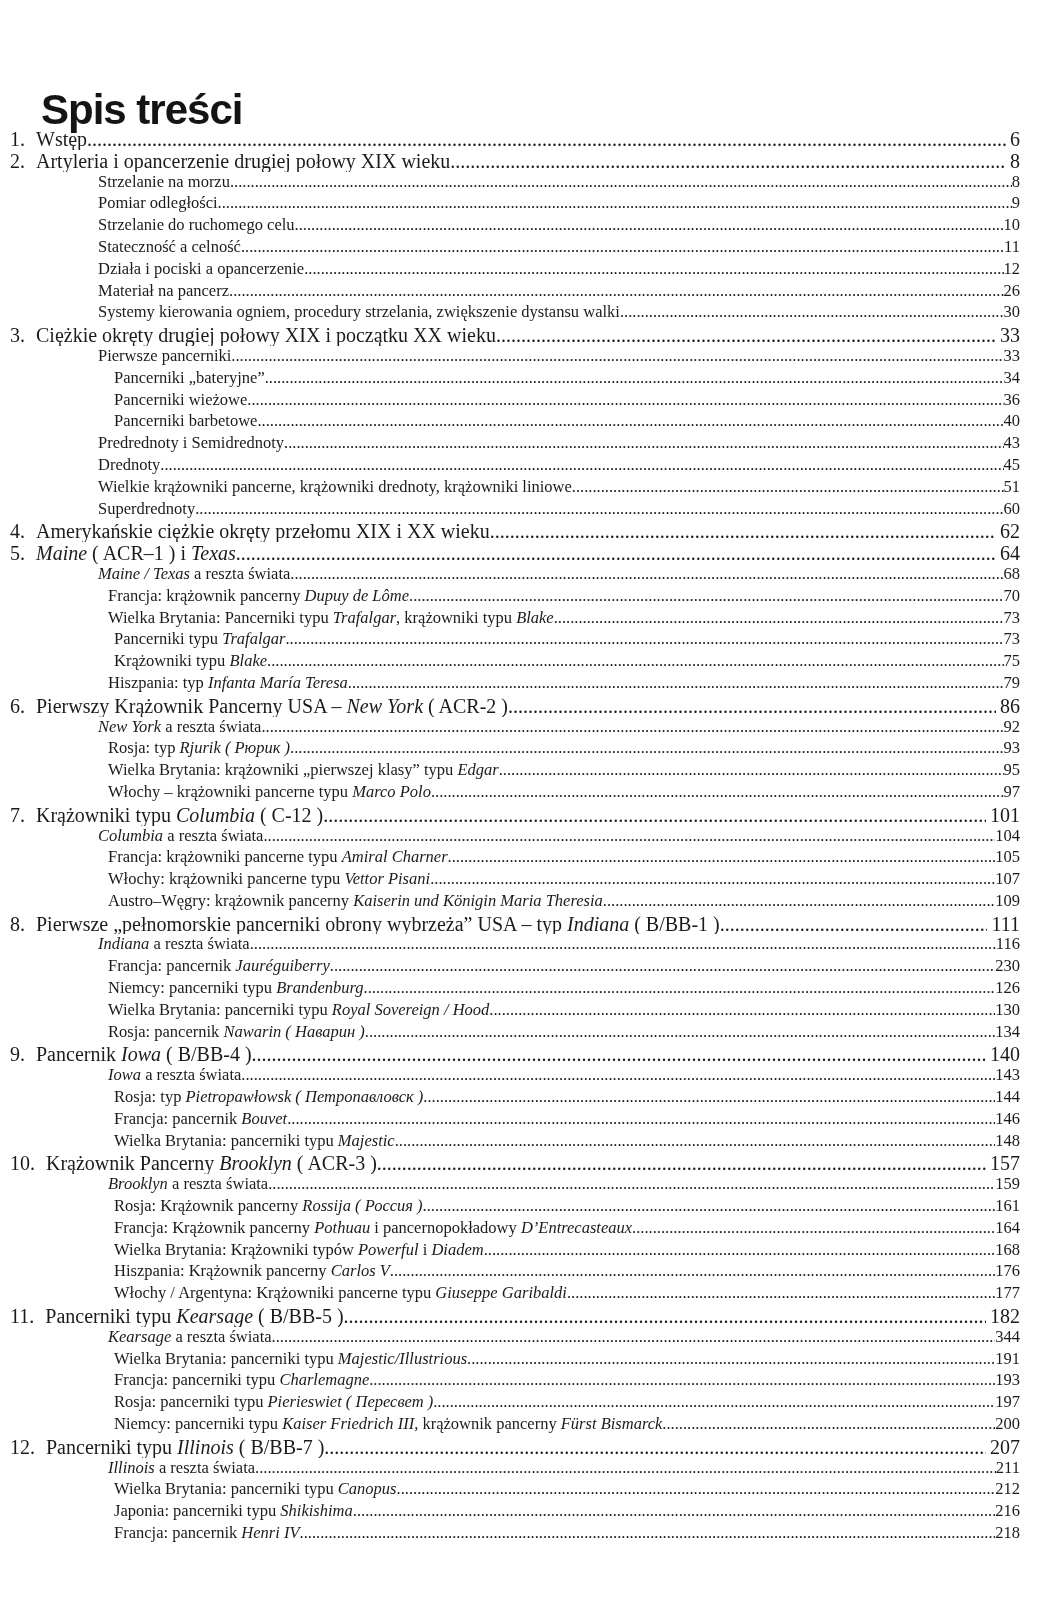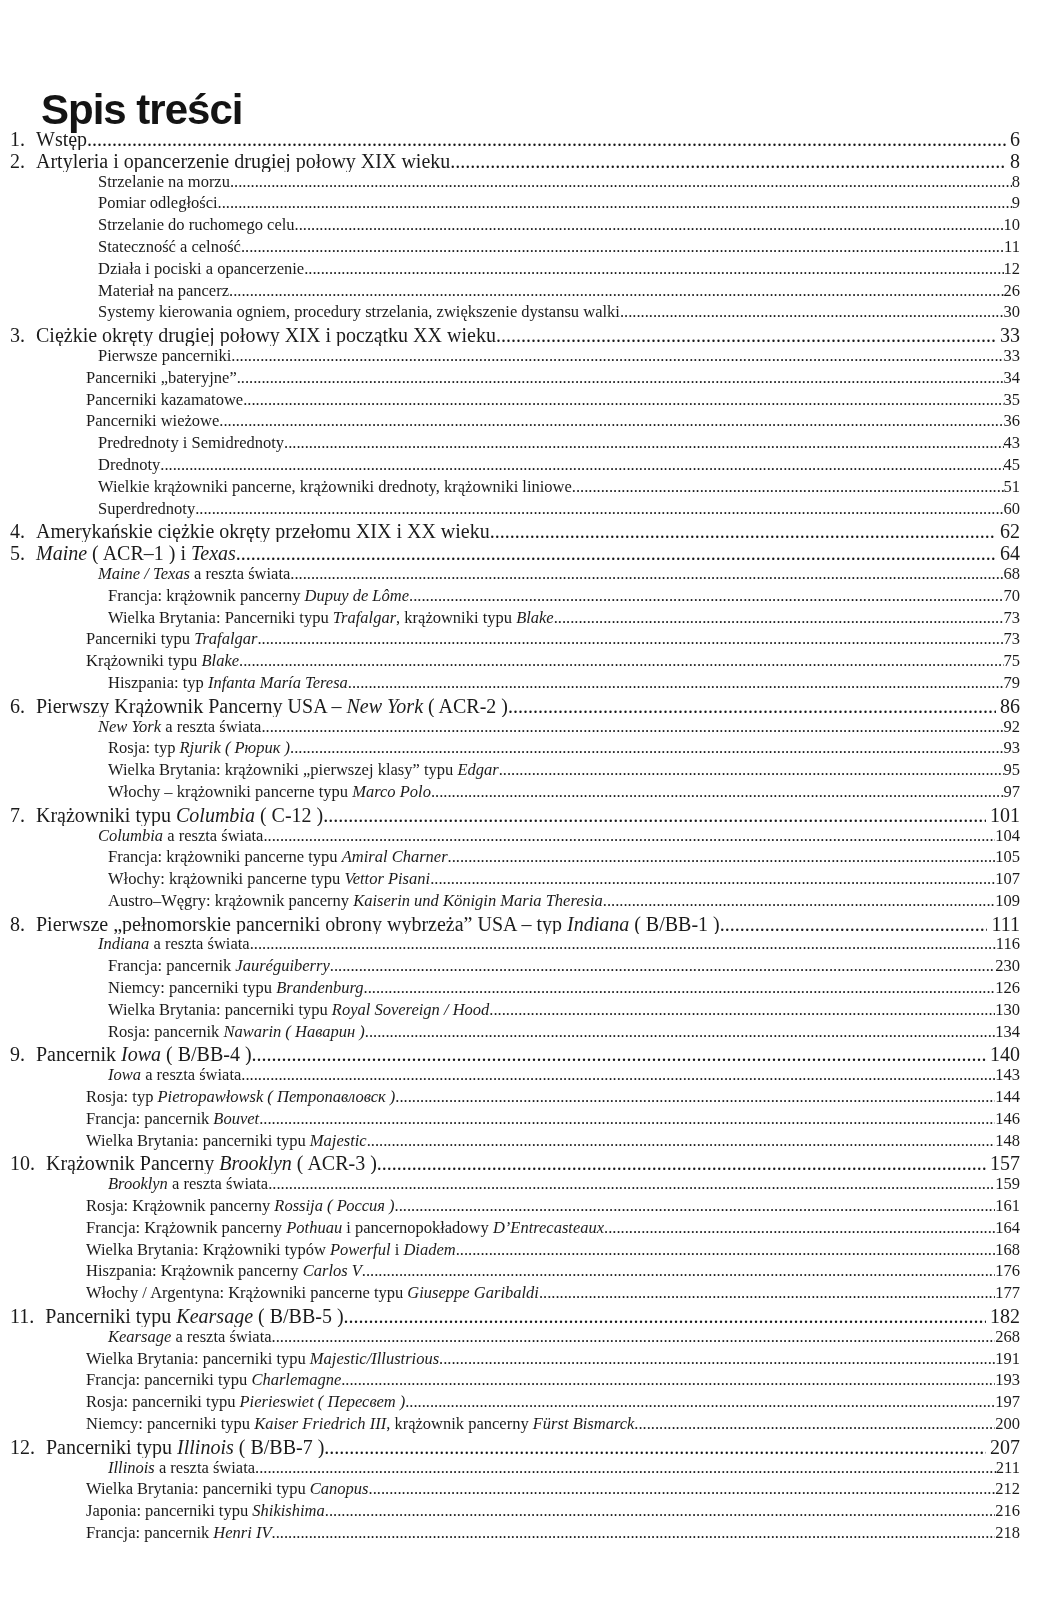--- a/index.html
+++ b/index.html
@@ -38,21 +38,21 @@
     display: flex;
     align-items: baseline;
     height: 21.8px;
     font-size: 16.5px;
     white-space: nowrap;
     overflow: hidden;
   }
   .toc-row.l0 { padding-left: 10px; font-size: 20px; }
   .toc-row.l1 { padding-left: 98px; }
   .toc-row.l2 { padding-left: 108px; }
-  .toc-row.l3 { padding-left: 86px; }
+  .toc-row.l3 { padding-left: 114px; }
   .num { margin-right: 11px; }
   .entry-text { flex: 0 0 auto; }
   .entry-text i { font-style: italic; }
   .leader {
     flex: 1 1 auto;
     overflow: hidden;
     white-space: nowrap;
     min-width: 6px;
   }
   .leader::after {
@@ -124,28 +124,28 @@
       <span class="entry-text"><span>Pierwsze pancerniki</span></span>
       <span class="leader"></span>
       <span class="page-num">33</span>
     </div>
     <div class="toc-row l3">
       <span class="entry-text"><span>Pancerniki „bateryjne”</span></span>
       <span class="leader"></span>
       <span class="page-num">34</span>
     </div>
     <div class="toc-row l3">
-      <span class="entry-text"><span>Pancerniki kazamatowe</span></span>
-      <span class="leader"></span>
-      <span class="page-num">35</span>
-    </div>
-    <div class="toc-row l3">
       <span class="entry-text"><span>Pancerniki wieżowe</span></span>
       <span class="leader"></span>
       <span class="page-num">36</span>
+    </div>
+    <div class="toc-row l3">
+      <span class="entry-text"><span>Pancerniki barbetowe</span></span>
+      <span class="leader"></span>
+      <span class="page-num">40</span>
     </div>
     <div class="toc-row l1">
       <span class="entry-text"><span>Predrednoty i Semidrednoty</span></span>
       <span class="leader"></span>
       <span class="page-num">43</span>
     </div>
     <div class="toc-row l1">
       <span class="entry-text"><span>Drednoty</span></span>
       <span class="leader"></span>
       <span class="page-num">45</span>
@@ -349,21 +349,21 @@
     </div>
     <div class="toc-row l0">
       <span class="num">11.</span>
       <span class="entry-text"><span>Pancerniki typu </span><i>Kearsage</i><span> ( B/BB-5 )</span></span>
       <span class="leader"></span>
       <span class="page-num">182</span>
     </div>
     <div class="toc-row l2">
       <span class="entry-text"><i>Kearsage</i><span> a reszta świata</span></span>
       <span class="leader"></span>
-      <span class="page-num">268</span>
+      <span class="page-num">344</span>
     </div>
     <div class="toc-row l3">
       <span class="entry-text"><span>Wielka Brytania: pancerniki typu </span><i>Majestic/Illustrious</i></span>
       <span class="leader"></span>
       <span class="page-num">191</span>
     </div>
     <div class="toc-row l3">
       <span class="entry-text"><span>Francja: pancerniki typu </span><i>Charlemagne</i></span>
       <span class="leader"></span>
       <span class="page-num">193</span>

